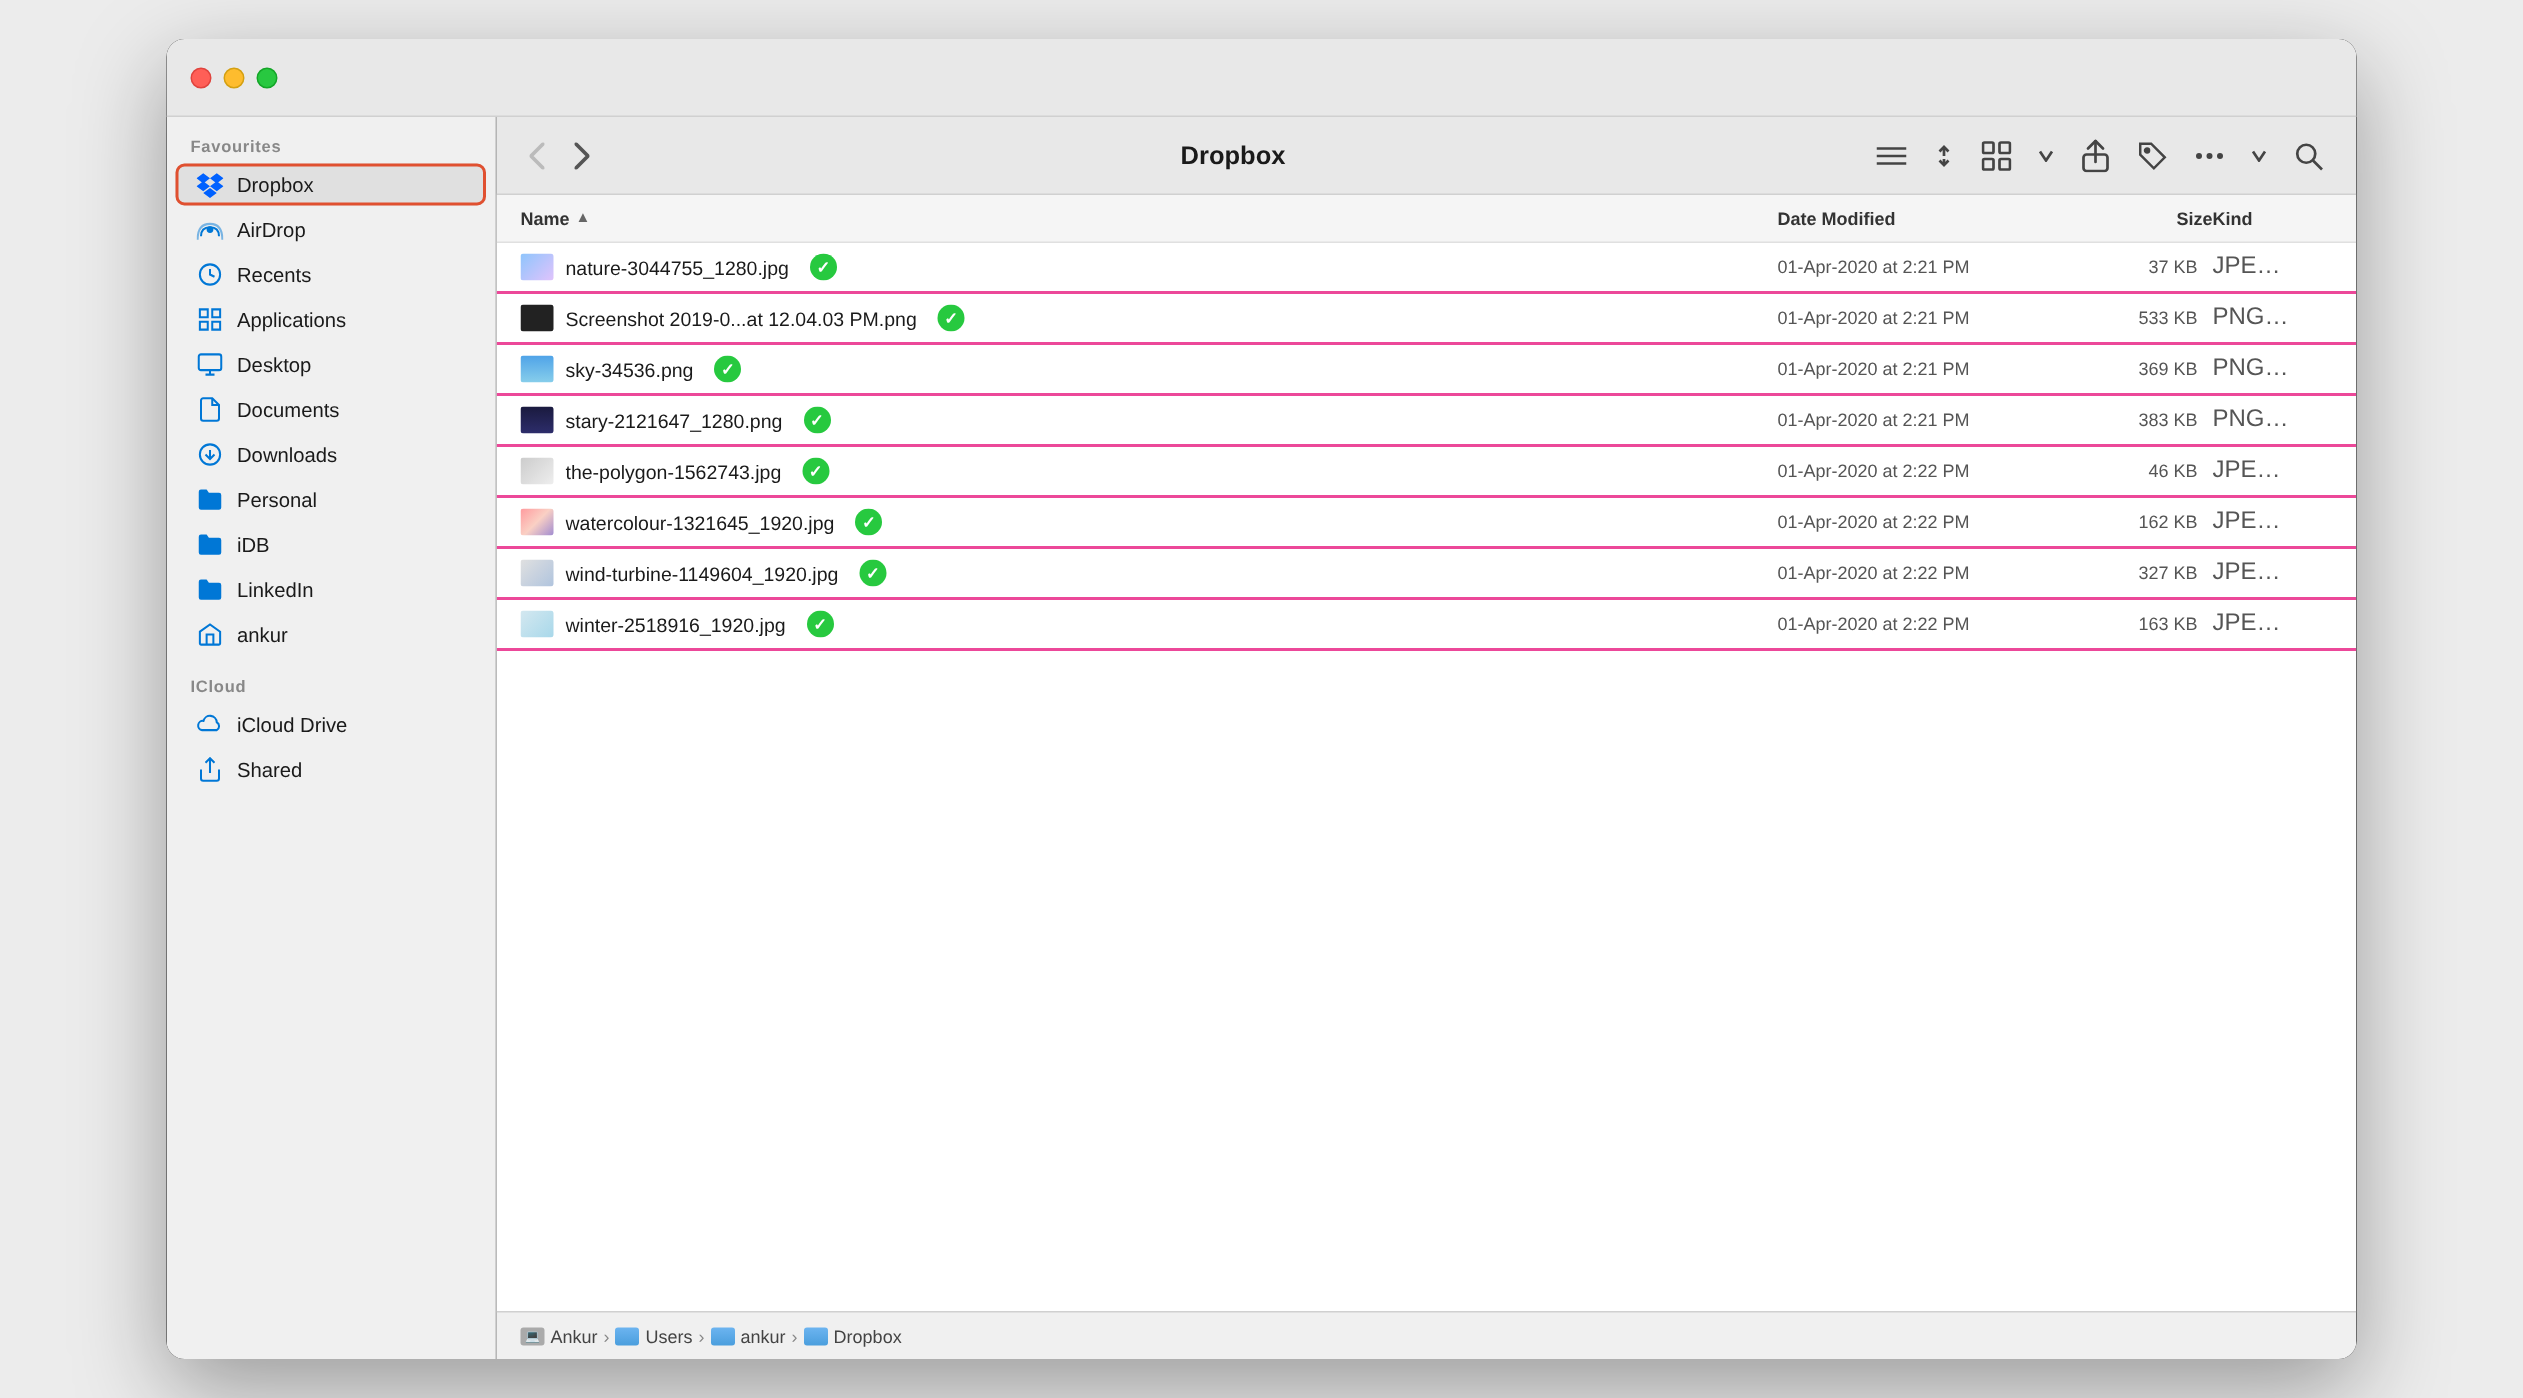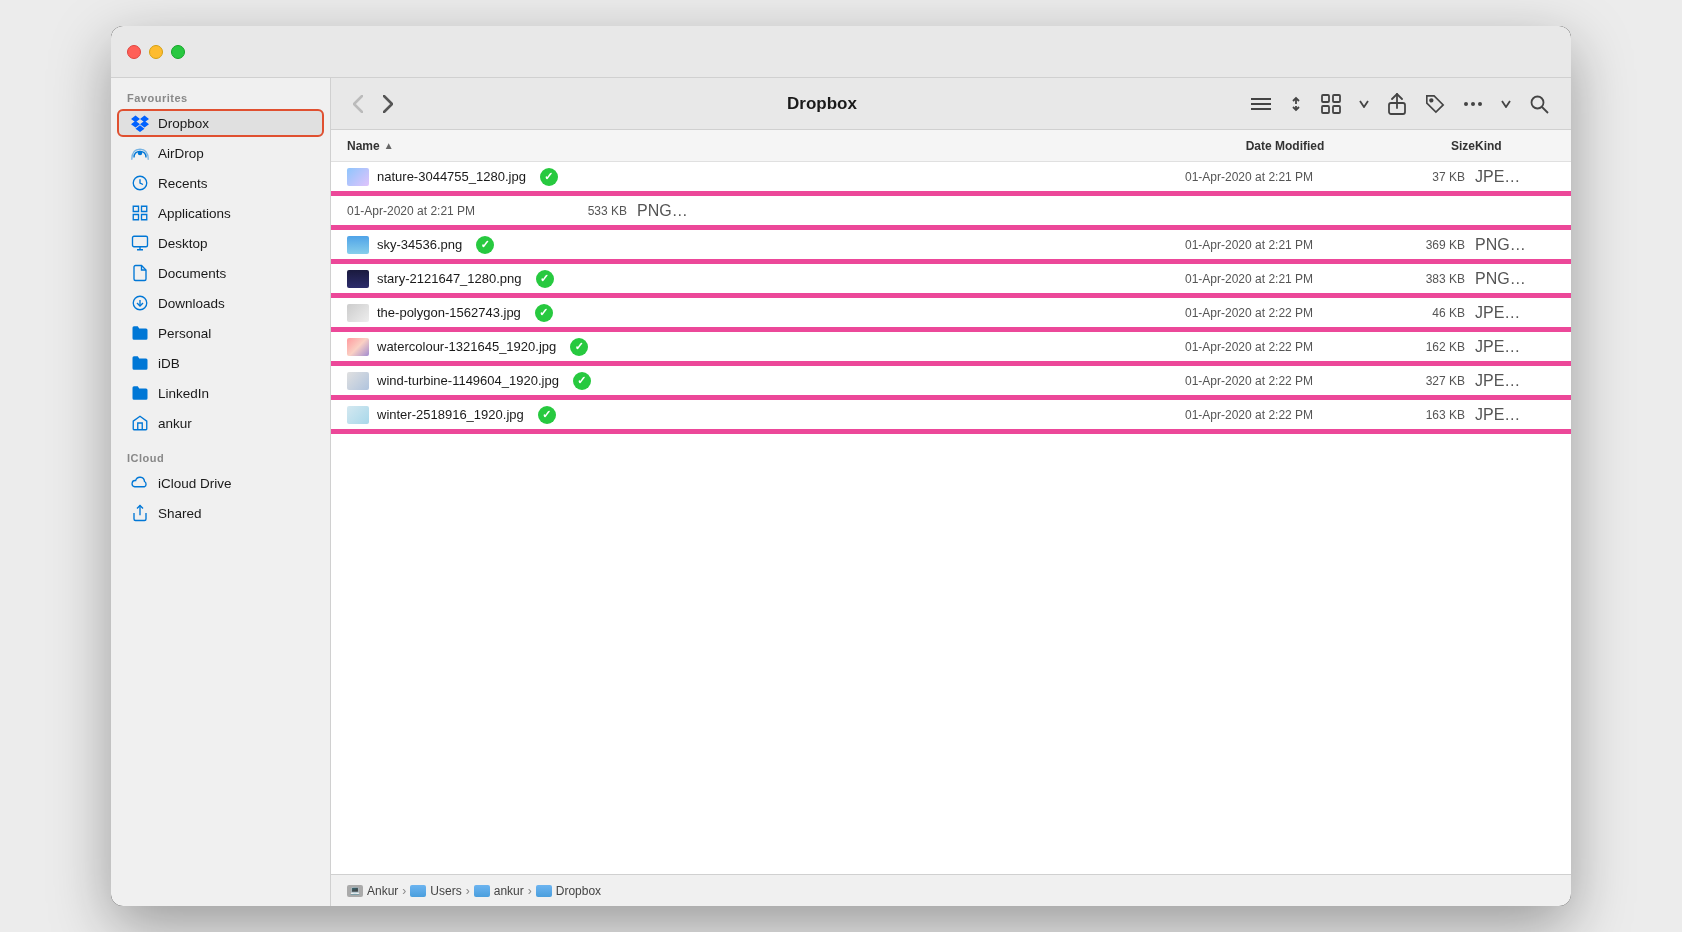--- a/index.html
+++ b/index.html
@@ -153,29 +153,29 @@
       align-items: center;
       padding: 0 16px;
       height: 32px;
       border-bottom: 1px solid #e0e0e0;
       background: #f5f5f5;
       position: sticky;
       top: 0;
       z-index: 1;
     }
     .col-name { flex: 1; font-size: 12px; font-weight: 600; color: #333; display: flex; align-items: center; gap: 4px; }
-    .col-date { width: 200px; font-size: 12px; font-weight: 600; color: #333; text-align: center; }
+    .col-date { width: 200px; font-size: 12px; font-weight: 600; color: #333; }
     .col-size { width: 90px; font-size: 12px; font-weight: 600; color: #333; text-align: right; }
     .col-kind { width: 80px; font-size: 12px; font-weight: 600; color: #333; }
     .file-row {
       display: flex;
       align-items: center;
       padding: 0 16px;
       height: 34px;
-      border-bottom: 5px solid #ec4899;
+      border-bottom: 2px solid #ec4899;
       cursor: pointer;
       background: #fff;
     }
     .file-row-name {
       flex: 1;
       display: flex;
       align-items: center;
       gap: 8px;
       font-size: 13px;
       color: #1a1a1a;
@@ -519,20 +519,25 @@
       <div class="file-row-name">
         <div class="file-thumb jpg"></div>
         <span class="file-name-text">nature-3044755_1280.jpg</span>
         <div class="sync-badge"></div>
       </div>
       <div class="col-date-val">01-Apr-2020 at 2:21 PM</div>
       <div class="col-size-val">37 KB</div>
       <div class="col-kind-val">JPE…</div>
     </div>
             <div class="file-row">
+      <div class="file-row-name">
+        <div class="file-thumb png-dark"></div>
+        <span class="file-name-text">Screenshot 2019-0...at 12.04.03 PM.png</span>
+        <div class="sync-badge"></div>
+      </div>
       <div class="col-date-val">01-Apr-2020 at 2:21 PM</div>
       <div class="col-size-val">533 KB</div>
       <div class="col-kind-val">PNG…</div>
     </div>
             <div class="file-row">
       <div class="file-row-name">
         <div class="file-thumb png-sky"></div>
         <span class="file-name-text">sky-34536.png</span>
         <div class="sync-badge"></div>
       </div>

